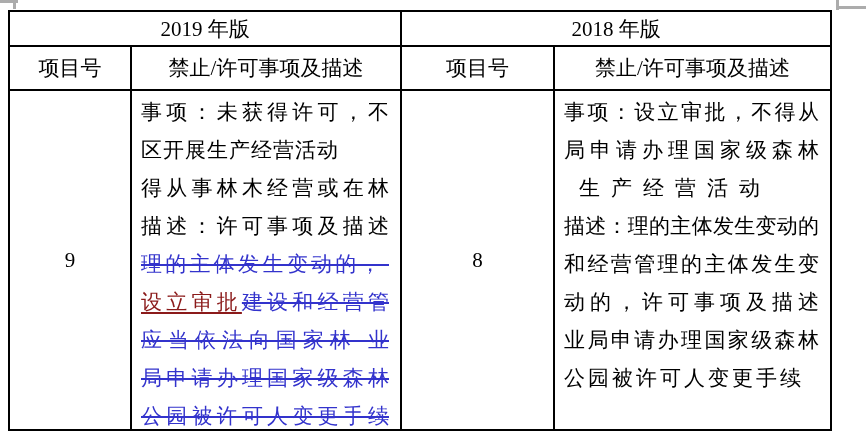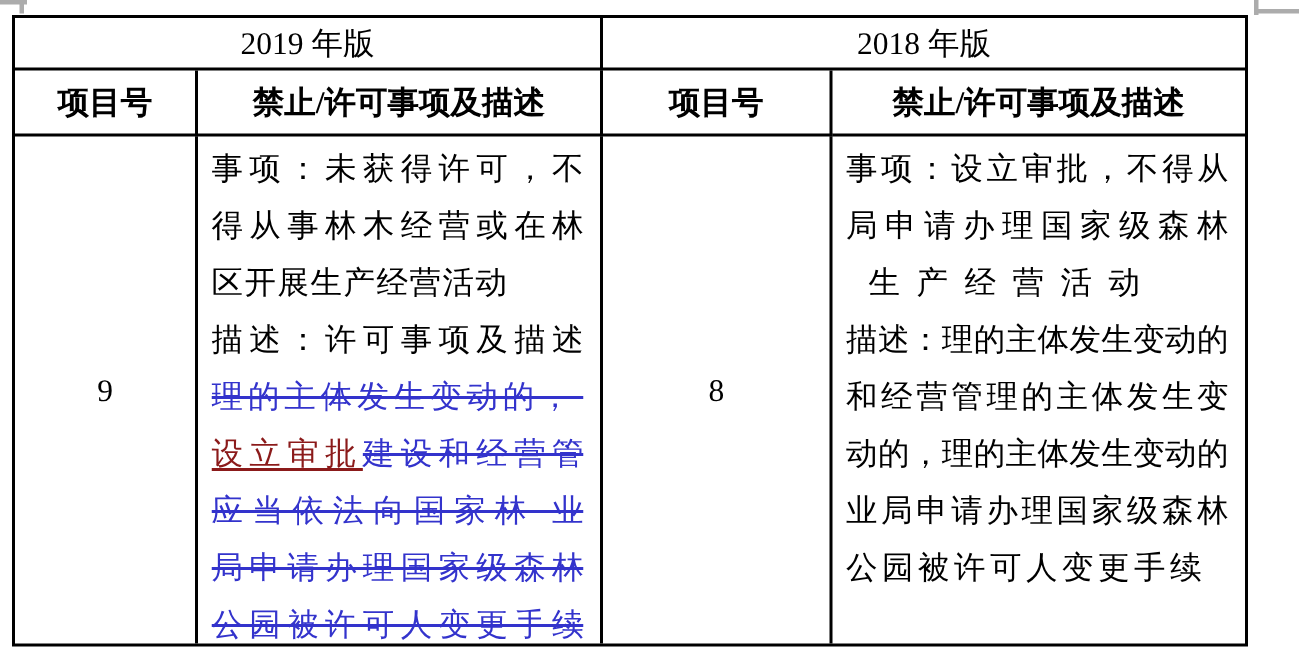--- a/index.html
+++ b/index.html
@@ -42,21 +42,21 @@
     overflow:hidden;
   }
   .vh{
     grid-column:span 2;
     display:flex;align-items:center;justify-content:center;
     font-size:21px;
   }
   .vh.last{border-right:none;}
   .ch{
     display:flex;align-items:center;justify-content:center;
-    font-weight:bold;font-size:21px;
+    font-weight:normal;font-size:21px;
   }
   .ch.last{border-right:none;}
   .num{
     border-bottom:none;
     display:flex;align-items:center;justify-content:center;
     font-size:21px;
   }
   .desc{
     border-bottom:none;
     padding:2px 11px 0 9px;
@@ -87,34 +87,34 @@
     <div class="cell vh last">2018 年版</div>
 
     <div class="cell ch">项目号</div>
     <div class="cell ch">禁止/许可事项及描述</div>
     <div class="cell ch">项目号</div>
     <div class="cell ch last">禁止/许可事项及描述</div>
 
     <div class="cell num">9</div>
     <div class="cell desc">
         <div class="tline spread"><span class="seg-normal">事项：未获得许可，不</span></div>
+        <div class="tline" style="letter-spacing: 1px;"><span class="seg-normal">区开展生产经营活动</span></div>
         <div class="tline spread"><span class="seg-normal">得从事林木经营或在林</span></div>
-        <div class="tline" style="letter-spacing: 1px;"><span class="seg-normal">区开展生产经营活动</span></div>
         <div class="tline spread"><span class="seg-normal">描述：许可事项及描述</span></div>
         <div class="tline spread"><span class="seg-del">理的主体发生变动的，&nbsp;</span></div>
         <div class="tline spread"><span class="seg-ins">设立审批</span><span class="seg-del">建设和经营管</span></div>
         <div class="tline spread"><span class="seg-del">应当依法向国家林&nbsp;业</span></div>
         <div class="tline spread"><span class="seg-del">局申请办理国家级森林</span></div>
         <div class="tline spread"><span class="seg-del">公园被许可人变更手续</span></div>
       </div>
     <div class="cell num">8</div>
     <div class="cell desc last">
         <div class="tline spread"><span class="seg-normal">事项：设立审批，不得从</span></div>
         <div class="tline spread"><span class="seg-normal">局申请办理国家级森林</span></div>
         <div class="tline" style="letter-spacing: 11px; margin-left: 15px;"><span class="seg-normal">生产经营活动</span></div>
         <div class="tline spread"><span class="seg-normal">描述：理的主体发生变动的</span></div>
         <div class="tline spread"><span class="seg-normal">和经营管理的主体发生变</span></div>
-        <div class="tline spread"><span class="seg-normal">动的，理的主体发生变动的</span></div>
+        <div class="tline spread"><span class="seg-normal">动的，许可事项及描述</span></div>
         <div class="tline spread"><span class="seg-normal">业局申请办理国家级森林</span></div>
         <div class="tline" style="letter-spacing: 3px;"><span class="seg-normal">公园被许可人变更手续</span></div>
       </div>
   </div>
 </div>
 
 </body></html>

